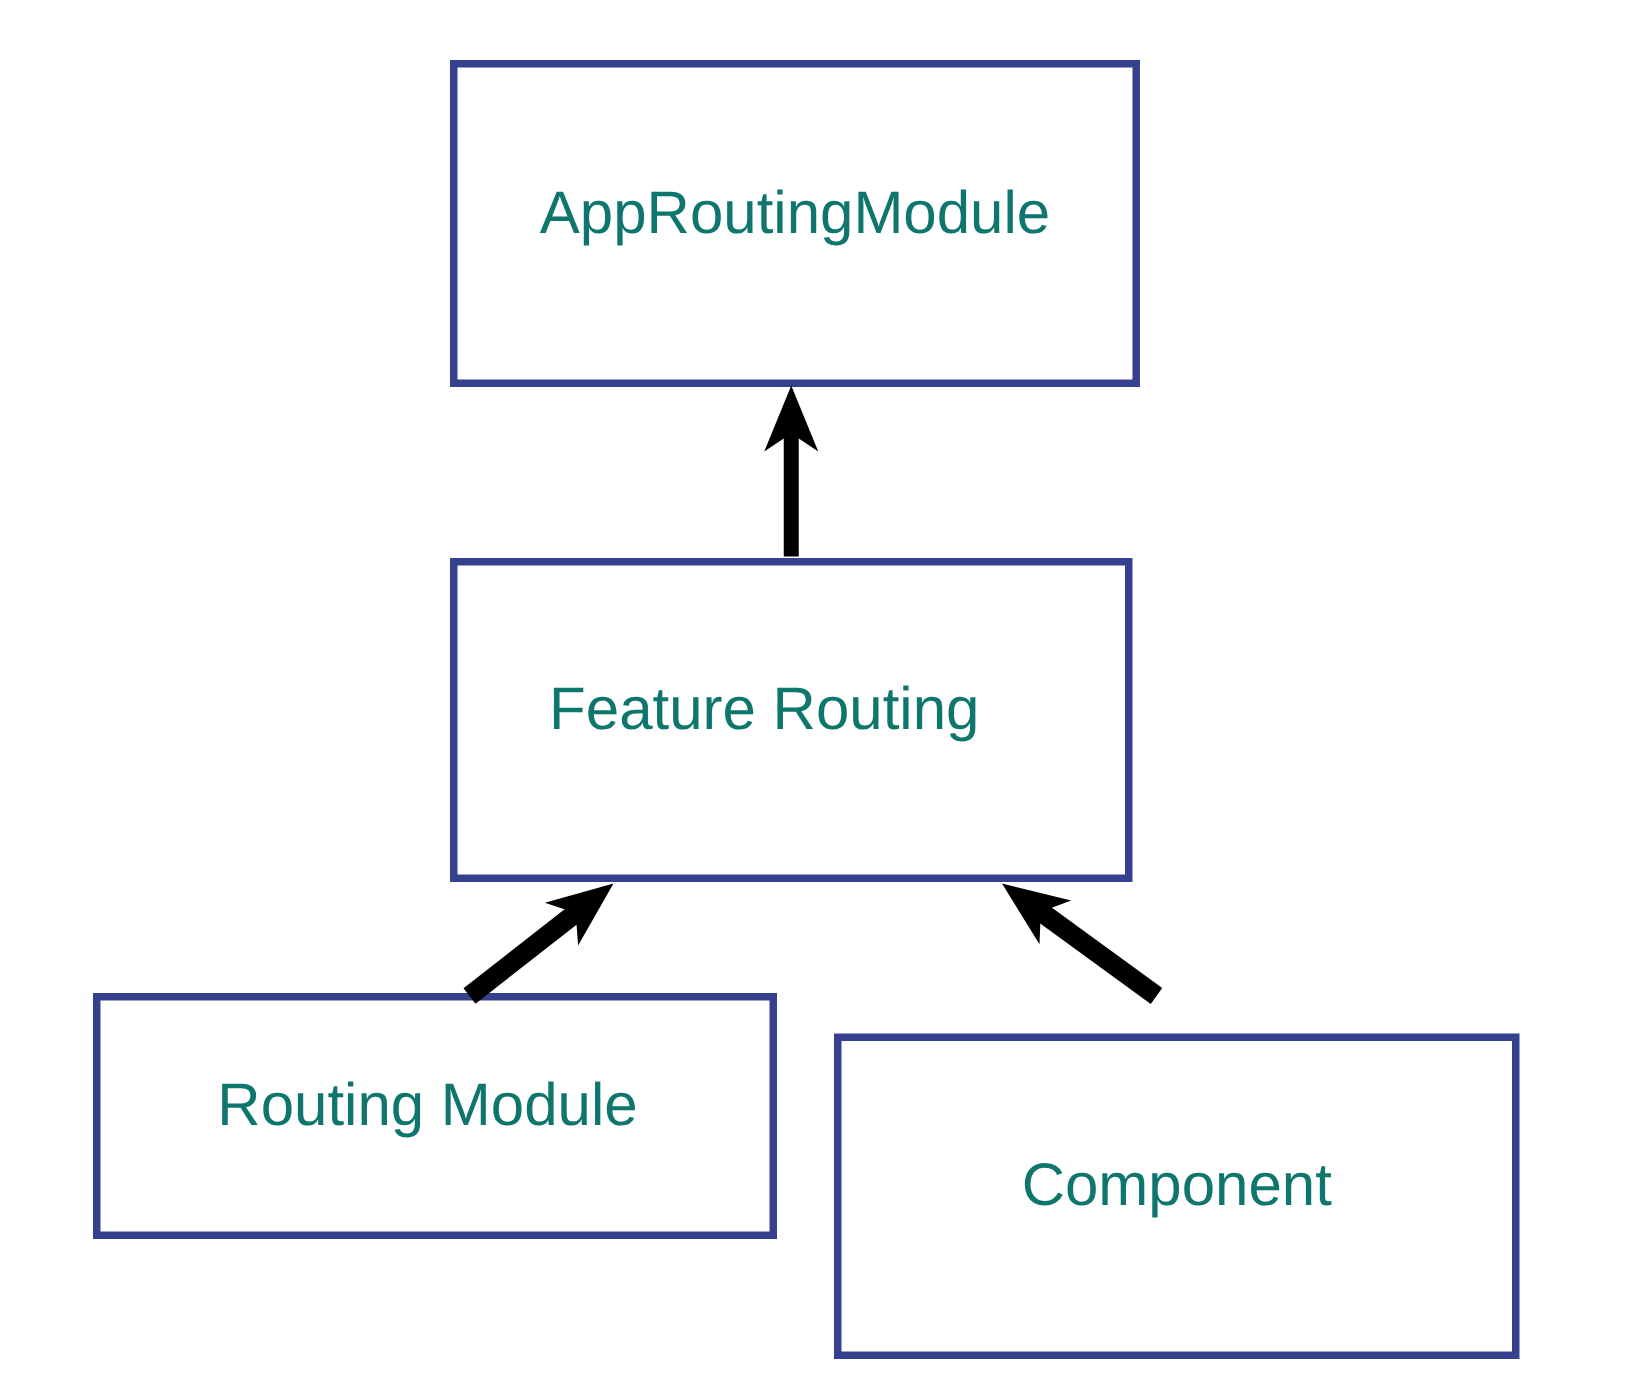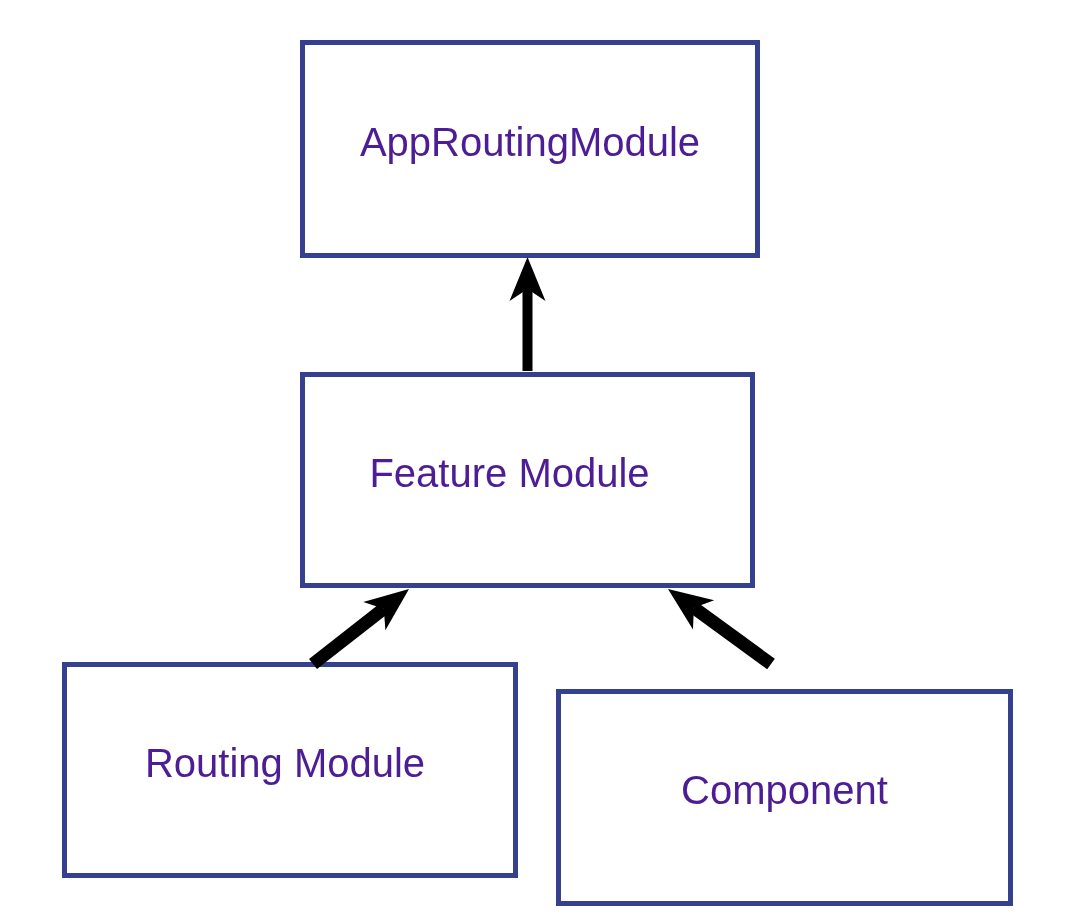--- a/index.html
+++ b/index.html
@@ -20,47 +20,47 @@
     box-sizing: border-box;
     background: #ffffff;
     border: 5px solid #35418F;
     display: flex;
     align-items: center;
     justify-content: center;
     padding-bottom: 14px; 
   }
   .box .label {
     font-size: 40px;
-    color: #4c1d95;
+    color: #0f766e;
     white-space: nowrap;
     letter-spacing: 0px;
   }
   #node-app-routing-module { left: 300px; top: 40px;  width: 460px; height: 218px; }
   #node-feature-module     { left: 300px; top: 372px; width: 455px; height: 216px; padding-right: 36px; }
-  #node-routing-module     { left: 62px;  top: 662px; width: 456px; height: 216px; padding-right: 10px; }
+  #node-routing-module     { left: 62px;  top: 662px; width: 456px; height: 164px; padding-right: 10px; }
   #node-component          { left: 556px; top: 661px; width: 457px; height: 217px; margin-top: 28px; }
   .arrows-layer {
     position: absolute;
     left: 0; top: 0;
     width: 1090px;
     height: 917px;
     pointer-events: none;
   }
 </style>
 </head>
 <body>
 
 <div class="canvas">
 
   <div class="box" id="node-app-routing-module">
     <span class="label">AppRoutingModule</span>
   </div>
 
   <div class="box" id="node-feature-module">
-    <span class="label">Feature Module</span>
+    <span class="label">Feature Routing</span>
   </div>
 
   <div class="box" id="node-routing-module">
     <span class="label">Routing Module</span>
   </div>
 
   <div class="box" id="node-component">
     <span class="label">Component</span>
   </div>
 

